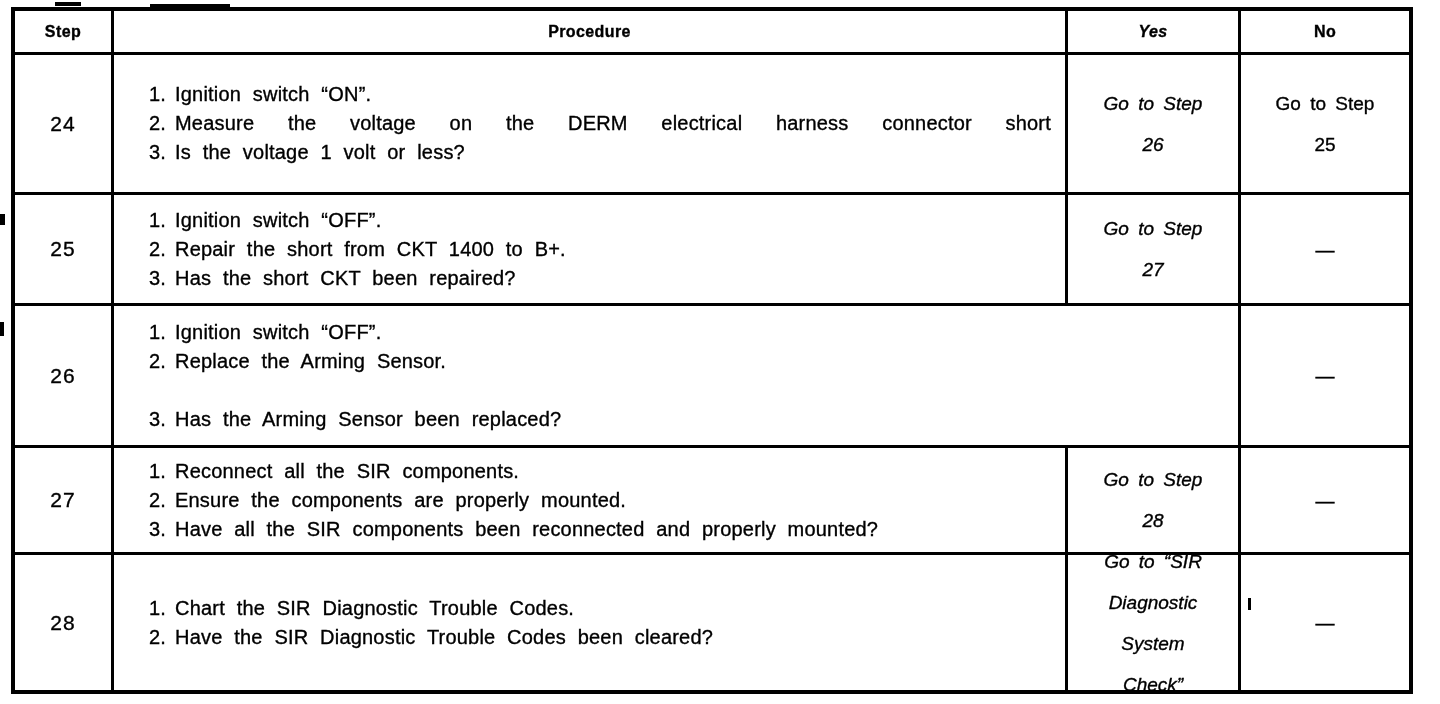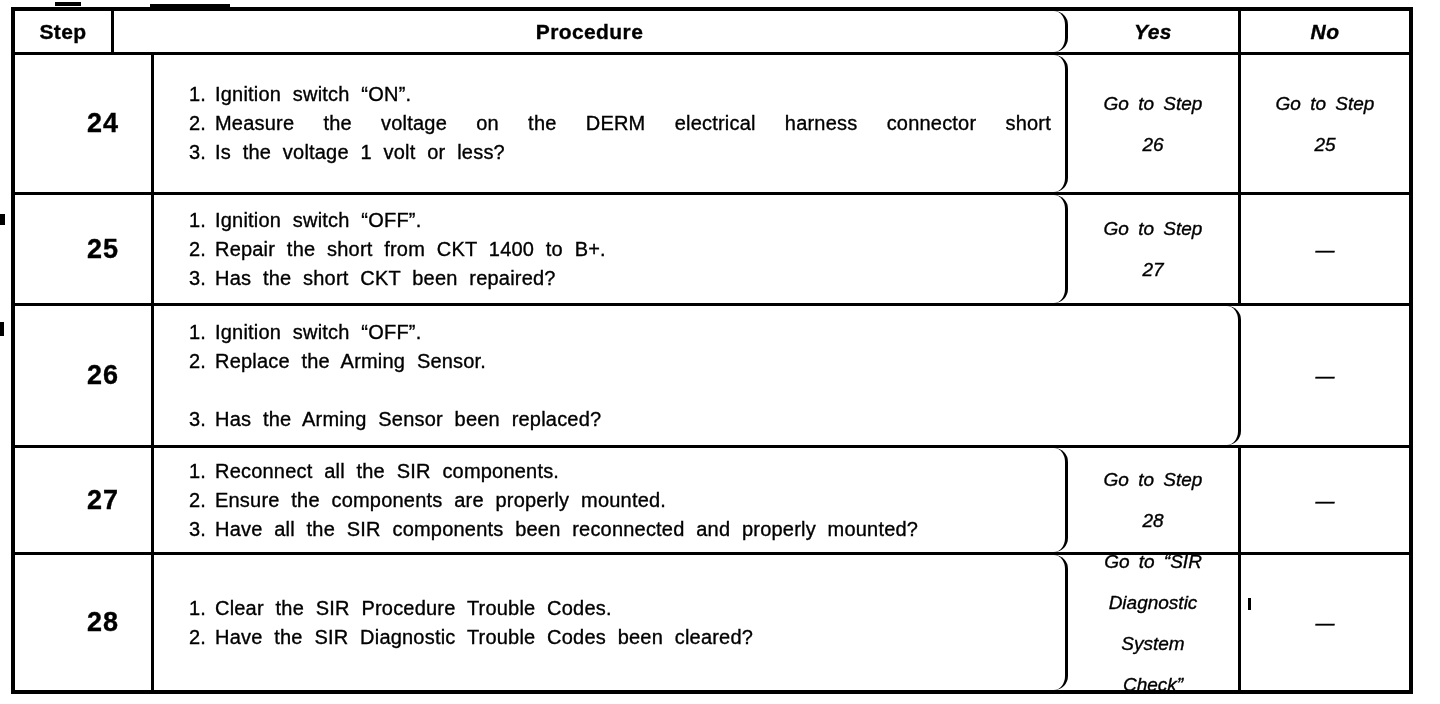--- a/index.html
+++ b/index.html
@@ -36,42 +36,41 @@
   .rh0 { height: 140px; }
   .rh1 { height: 111px; }
   .rh2 { height: 142px; }
   .rh3 { height: 107px; }
   .rh4 { height: 135px; }
   .cell {
     border-right: 3px solid #000;
     box-sizing: border-box;
     overflow: hidden;
   }
-  .cell:last-child { border-right: none; font-style: italic; }
+  .cell:last-child { border-right: none; }
   .c-step { width: 99px; flex: none; }
-  .c-proc { flex: 1 1 auto; border-radius: 14px; }
+  .c-proc { flex: 1 1 auto; }
   .c-yes  { width: 173px; flex: none; font-style: italic; }
   .c-no   { width: 168px; flex: none; }
 
   .hcell {
     display: flex;
     align-items: center;
     justify-content: center;
     font-weight: bold;
+    font-size: 16px;
+    letter-spacing: 0.4px;
+  }
+  .step-cell {
+    display: flex;
+    align-items: center;
+    justify-content: center;
+    font-weight: normal;
     font-size: 21px;
-    letter-spacing: 0.4px;
-  }
-  .step-cell {
-    display: flex;
-    align-items: center;
-    justify-content: center;
-    font-weight: bold;
-    font-size: 27px;
     letter-spacing: 1px;
-    margin-left: 40px;
   }
   .proc-cell {
     display: flex;
     flex-direction: column;
     justify-content: center;
     padding: 6px 14px 6px 35px;
     font-size: 20px;
     line-height: 29px;
     word-spacing: 6px;
     letter-spacing: 0.2px;
@@ -204,21 +203,21 @@
           </div>
           <div class="cell c-yes ans-cell">Go to Step
 28</div>
           <div class="cell c-no ans-cell">—</div>
         </div><div class="row brow rh4">
           <div class="cell c-step step-cell">28</div>
           <div class="cell c-proc proc-cell">
             <div class="item">
               <span class="num">1.</span>
               <div class="itext">
-                <div class="ll">Clear the SIR Procedure Trouble Codes.</div>
+                <div class="ll">Chart the SIR Diagnostic Trouble Codes.</div>
               </div>
             </div>
             <div class="item">
               <span class="num">2.</span>
               <div class="itext">
                 <div class="ll">Have the SIR Diagnostic Trouble Codes been cleared?</div>
               </div>
             </div>
           </div>
           <div class="cell c-yes ans-cell">Go to “SIR

